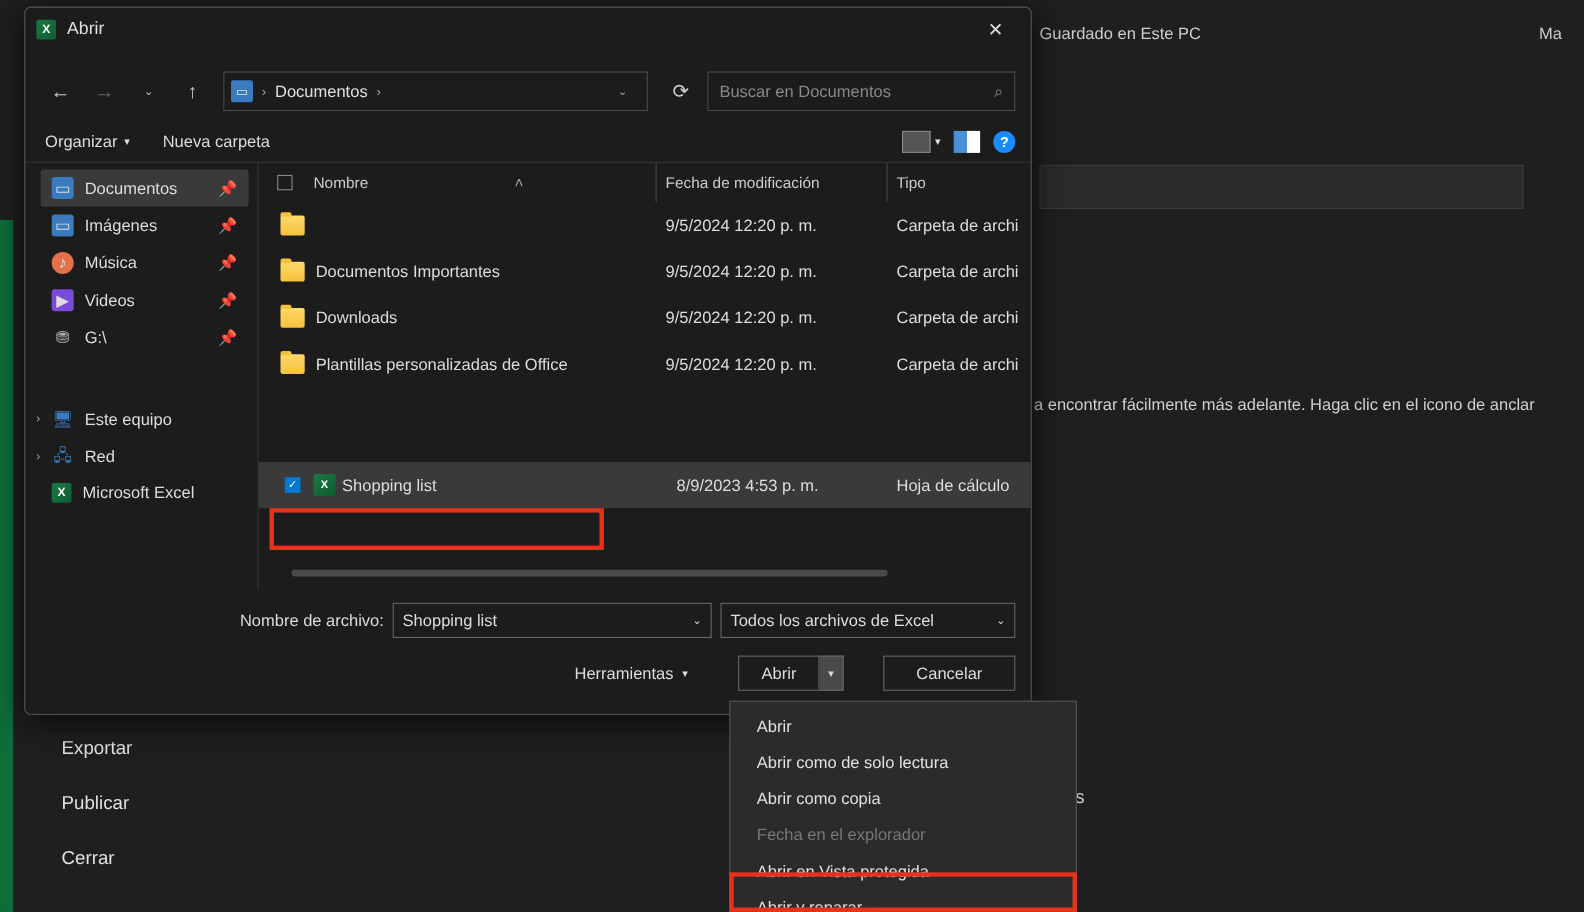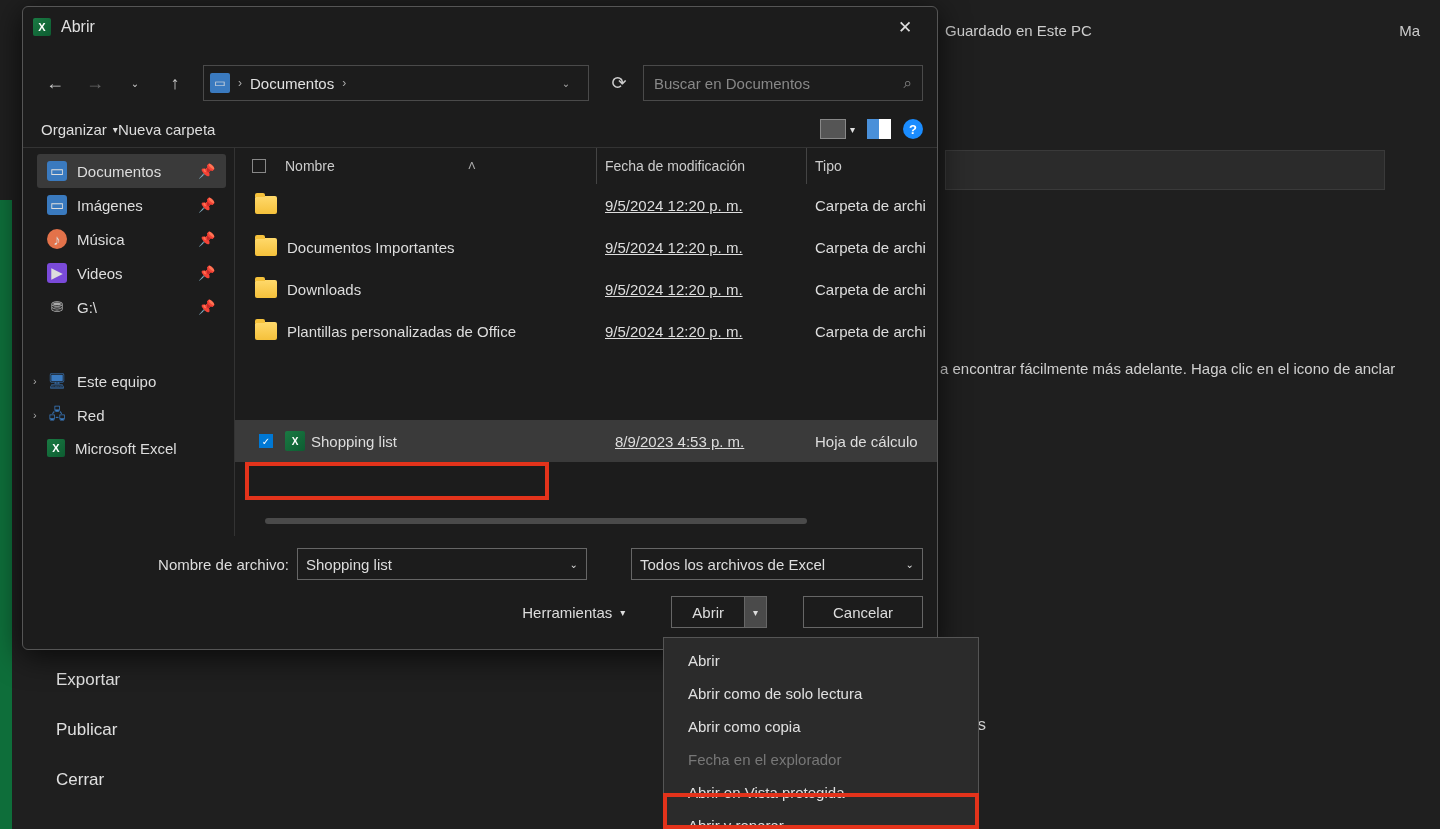--- a/index.html
+++ b/index.html
@@ -27,21 +27,21 @@
 .nav-btn.disabled { color: #666; }
 .addr-bar { flex: 1; height: 36px; border: 1px solid #4a4a4a; background: #1c1c1c; display: flex; align-items: center; padding: 0 6px; gap: 6px; margin: 0 6px; }
 .addr-folder-icon { width: 20px; height: 20px; background: #3a7abf; border-radius: 2px; display:flex; align-items:center; justify-content:center; font-size:12px; }
 .addr-chevron { color: #aaa; font-size: 12px; padding: 0 2px; }
 .addr-text { color: #e0e0e0; font-size: 15px; }
 .addr-history { width: 32px; display: flex; align-items: center; justify-content: center; color: #aaa; }
 .refresh-btn { width: 40px; height: 36px; display: flex; align-items: center; justify-content: center; color: #ccc; font-size: 18px; }
 .search-box { width: 280px; height: 36px; border: 1px solid #4a4a4a; background: #1c1c1c; display: flex; align-items: center; padding: 0 10px; color: #888; font-size: 15px; justify-content: space-between; }
 
 .toolbar { display: flex; align-items: center; justify-content: space-between; padding: 8px 14px 8px 18px; border-bottom: 1px solid #333; }
-.toolbar-left { display: flex; }
+.toolbar-left { display: flex; gap: 30px; }
 .toolbar-item { color: #ddd; font-size: 15px; display: flex; align-items: center; gap: 6px; cursor: pointer; }
 .toolbar-right { display: flex; align-items: center; gap: 12px; }
 .view-toggle { width: 26px; height: 20px; border: 1px solid #888; background: #555; }
 .preview-toggle { width: 24px; height: 20px; background: linear-gradient(90deg, #4a90d9 50%, #fff 50%); }
 .help-icon { width: 20px; height: 20px; border-radius: 50%; background: #1a8cff; color: #fff; display: flex; align-items: center; justify-content: center; font-size: 13px; font-weight: bold; }
 
 .content { display: flex; height: 388px; }
 .sidebar { width: 220px; padding: 6px 8px 6px 14px; overflow: hidden; }
 .side-item { display: flex; align-items: center; gap: 10px; padding: 7px 10px; color: #ddd; font-size: 15px; cursor: pointer; border-radius: 3px; position: relative; }
 .side-item.active { background: #3a3a3a; }
@@ -57,32 +57,32 @@
 .col-date { width: 210px; border-right: 1px solid #444; height: 100%; display: flex; align-items: center; padding-left: 8px; }
 .col-type { width: 130px; padding-left: 8px; display: flex; align-items: center; height: 100%; }
 .checkbox { width: 14px; height: 14px; border: 1px solid #888; }
 
 .file-row { display: flex; align-items: center; height: 42px; font-size: 15px; color: #ddd; }
 .file-row .icon-cell { width: 48px; display: flex; justify-content: center; padding-left: 14px; }
 .folder-icon { width: 22px; height: 18px; background: linear-gradient(#ffd96b, #f5c13b); border-radius: 2px; position: relative; }
 .folder-icon::before { content: ''; position: absolute; top: -3px; left: 0; width: 10px; height: 4px; background: #f5c13b; border-radius: 2px 2px 0 0; }
 .excel-file-icon { width: 20px; height: 20px; background: linear-gradient(135deg, #1a7a43, #0d5c31); border-radius: 2px; display:flex;align-items:center;justify-content:center;color:#fff;font-size:10px;font-weight:bold; }
 .file-name { flex: 1; padding-left: 4px; }
-.file-date { width: 210px; padding-left: 8px; text-decoration: underline; }
+.file-date { width: 210px; padding-left: 8px; }
 .file-type { width: 130px; padding-left: 8px; white-space: nowrap; overflow: hidden; }
 
 .file-row.selected { background: #3a3a3a; }
 .red-box-1 { position: absolute; left: 245px; top: 462px; width: 304px; height: 38px; border: 4px solid #e3331b; z-index: 5; pointer-events: none; }
 .scroll-hint { height: 6px; background: #4a4a4a; margin-left: 30px; margin-right: 130px; border-radius: 3px; margin-bottom: 4px; }
 
 .footer { padding: 12px 14px 14px 14px; }
 .file-input-row { display: flex; align-items: center; gap: 8px; margin-bottom: 16px; justify-content: flex-end; }
 .file-input-label { color: #ddd; font-size: 15px; }
 .file-input { width: 290px; height: 32px; border: 1px solid #666; background: #1c1c1c; color: #ddd; padding: 0 8px; font-size: 15px; display:flex; align-items:center; justify-content:space-between; }
-.file-type-select { width: 292px; height: 32px; border: 1px solid #666; background: #1c1c1c; color: #ddd; padding: 0 8px; font-size: 15px; display:flex; align-items:center; justify-content:space-between;margin-left:36px; }
+.file-type-select { width: 268px; height: 32px; border: 1px solid #666; background: #1c1c1c; color: #ddd; padding: 0 8px; font-size: 15px; display:flex; align-items:center; justify-content:space-between; }
 
 .action-row { display: flex; align-items: center; gap: 16px; justify-content: flex-end; }
 .tools-link { color: #ddd; font-size: 15px; display: flex; align-items: center; gap: 8px; cursor: pointer; }
 .btn-group { display: flex; }
 .btn { height: 32px; border: 1px solid #666; background: #1c1c1c; color: #ddd; padding: 0 20px; font-size: 15px; cursor: pointer; display:flex;align-items:center; }
 .btn-split { width: 22px; padding: 0; border-left: none; background: #4a4a4a; justify-content:center; }
 .btn-cancel { width: 120px; margin-left: 20px; justify-content:center; }
 
 
 .dropdown { position: absolute; left: 663px; top: 637px; width: 316px; background: #2b2b2b; border: 1px solid #555; padding: 6px 0; z-index: 10; }

